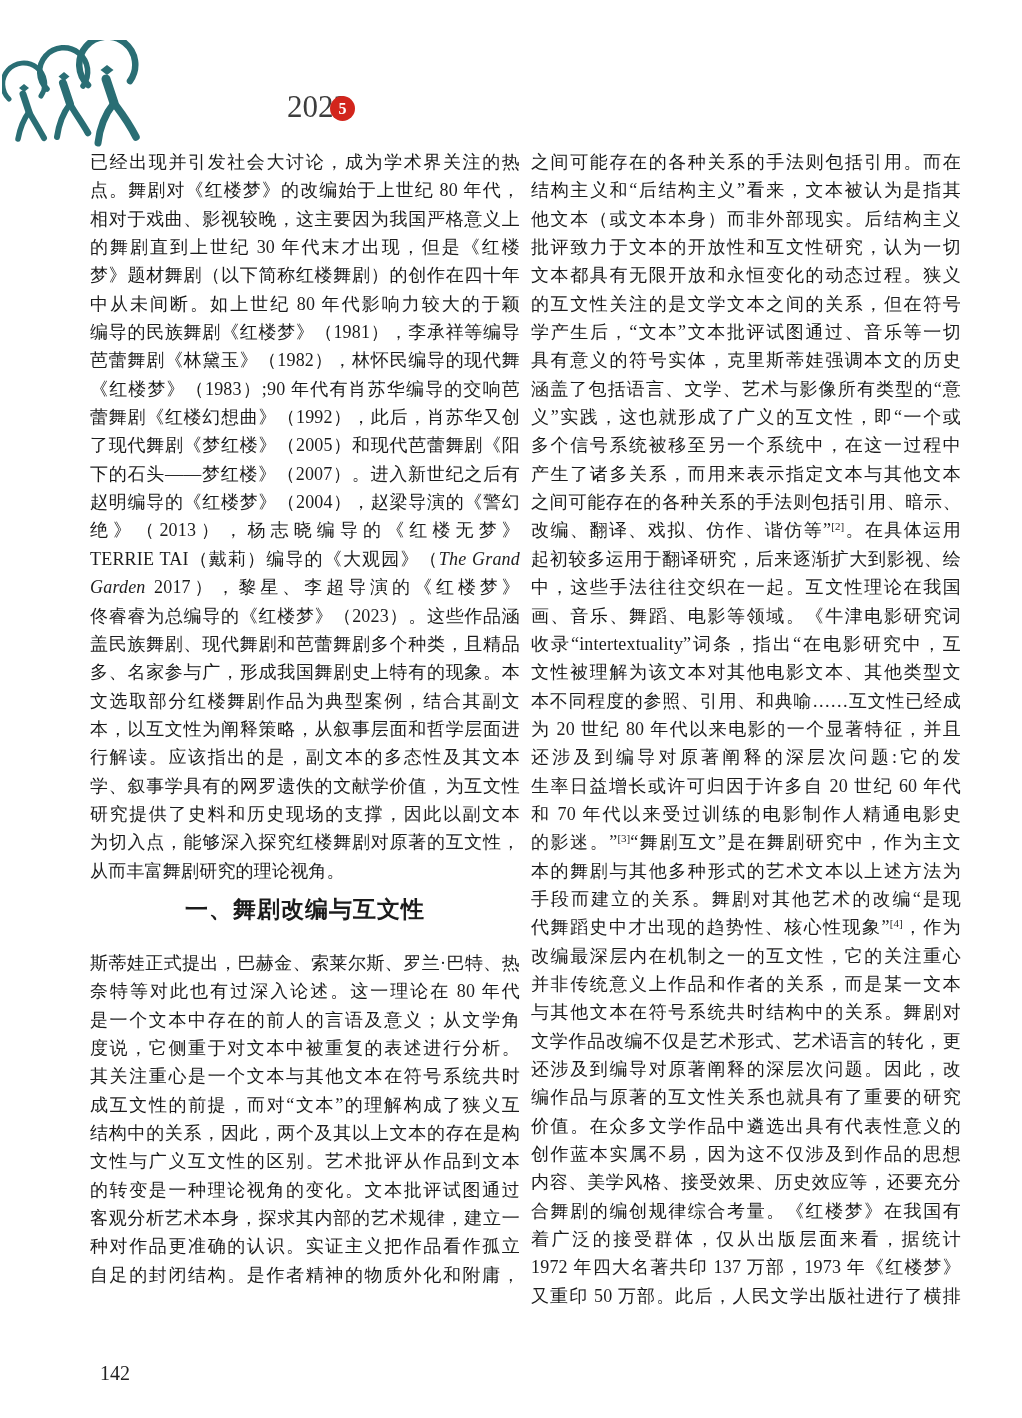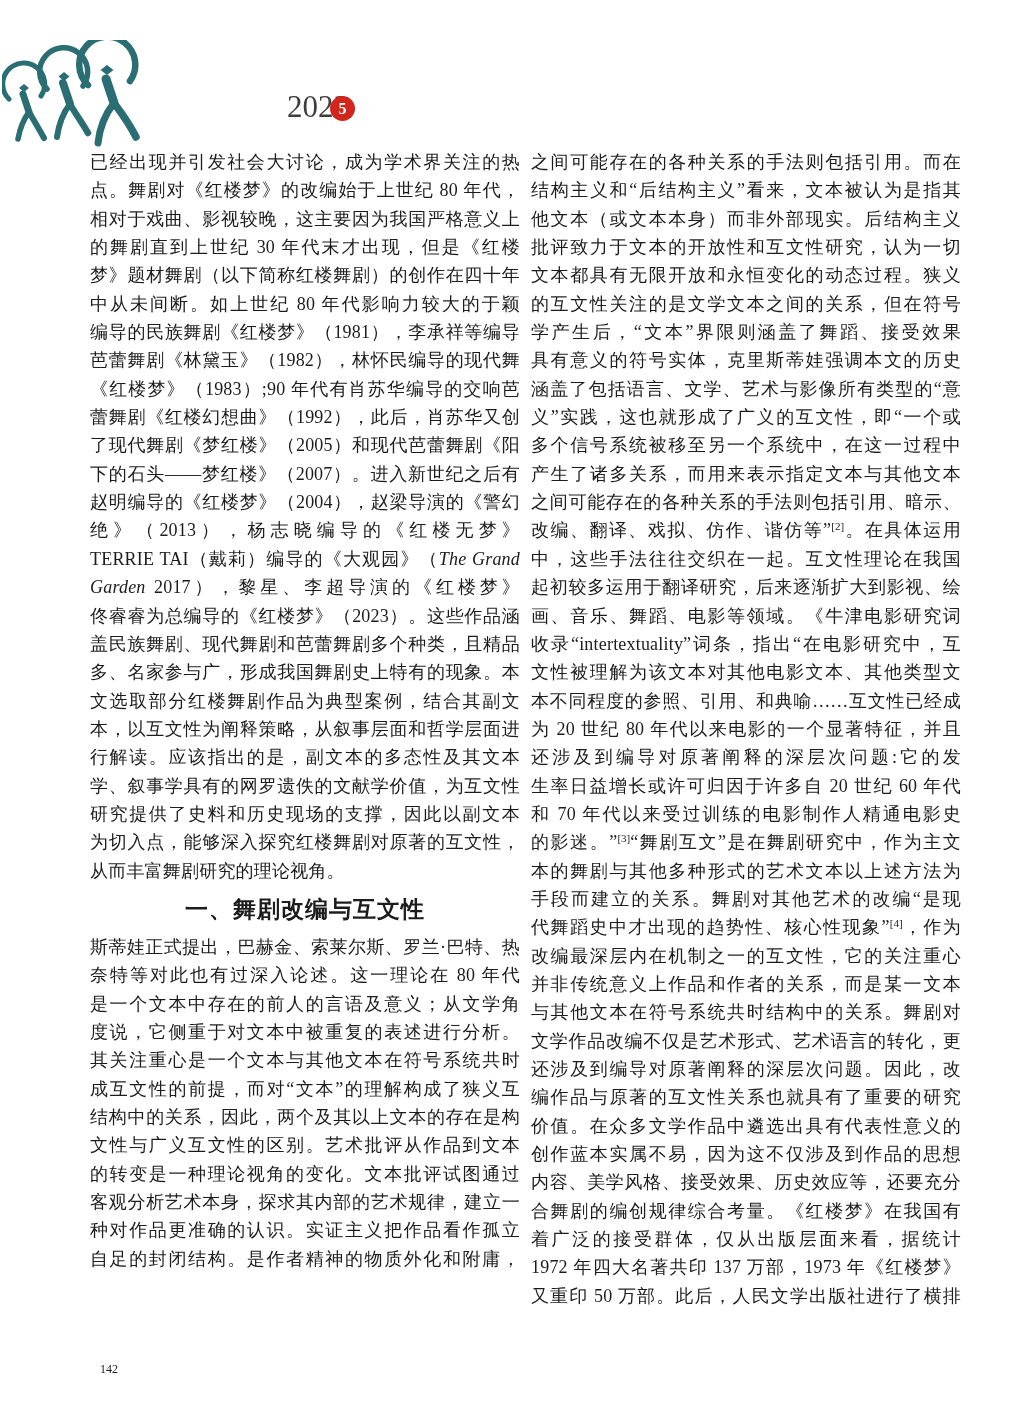--- a/index.html
+++ b/index.html
@@ -47,26 +47,26 @@
     height:28.35px;line-height:28.35px;overflow:hidden;
     text-align:justify;text-align-last:justify;
     letter-spacing:0.2px;
   }
   .tline-left{text-align-last:left;}
   .indent{text-indent:2em;}
   .tline sup{font-size:11px;line-height:0;vertical-align:6px;letter-spacing:0;}
   .tline i{font-style:italic;}
   .section-heading{
     font-size:23px;font-weight:900;text-align:center;text-align-last:center;
-    height:38px;line-height:38px;margin-top:6px;margin-bottom:4px;
+    height:38px;line-height:38px;margin-top:6px;margin-bottom:20px;
     letter-spacing:1px;
   }
   
   .page-number{
-    position:absolute;left:100px;top:1362px;font-size:12px;color:#222222;
+    position:absolute;left:100px;top:1362px;font-size:20px;color:#222222;
     font-family:"Liberation Serif","DejaVu Serif",serif;
   }
 </style>
 </head>
 <body>
 
 <div class="journal-header">
   <svg class="dancers-svg" viewBox="0 0 140 110" fill="none" stroke="currentColor" stroke-linecap="round">
 
     <g>
@@ -144,30 +144,30 @@
 </div>
 
 <div class="col col-right">
   <div>
       <div class="tline">之间可能存在的各种关系的手法则包括引用。而在</div>
       <div class="tline">结构主义和“后结构主义”看来，文本被认为是指其</div>
       <div class="tline">他文本（或文本本身）而非外部现实。后结构主义</div>
       <div class="tline">批评致力于文本的开放性和互文性研究，认为一切</div>
       <div class="tline">文本都具有无限开放和永恒变化的动态过程。狭义</div>
       <div class="tline">的互文性关注的是文学文本之间的关系，但在符号</div>
-      <div class="tline">学产生后，“文本”界限则涵盖了舞蹈、接受效果</div>
+      <div class="tline">学产生后，“文本”文本批评试图通过、音乐等一切</div>
       <div class="tline">具有意义的符号实体，克里斯蒂娃强调本文的历史</div>
       <div class="tline">涵盖了包括语言、文学、艺术与影像所有类型的“意</div>
       <div class="tline">义”实践，这也就形成了广义的互文性，即“一个或</div>
       <div class="tline">多个信号系统被移至另一个系统中，在这一过程中</div>
       <div class="tline">产生了诸多关系，而用来表示指定文本与其他文本</div>
       <div class="tline">之间可能存在的各种关系的手法则包括引用、暗示、</div>
       <div class="tline">改编、翻译、戏拟、仿作、谐仿等”<sup>[2]</sup>。在具体运用</div>
+      <div class="tline">起初较多运用于翻译研究，后来逐渐扩大到影视、绘</div>
       <div class="tline">中，这些手法往往交织在一起。互文性理论在我国</div>
-      <div class="tline">起初较多运用于翻译研究，后来逐渐扩大到影视、绘</div>
       <div class="tline">画、音乐、舞蹈、电影等领域。《牛津电影研究词典》</div>
       <div class="tline">收录“intertextuality”词条，指出“在电影研究中，互</div>
       <div class="tline">文性被理解为该文本对其他电影文本、其他类型文</div>
       <div class="tline">本不同程度的参照、引用、和典喻……互文性已经成</div>
       <div class="tline">为 20 世纪 80 年代以来电影的一个显著特征，并且</div>
       <div class="tline">还涉及到编导对原著阐释的深层次问题:它的发</div>
       <div class="tline">生率日益增长或许可归因于许多自 20 世纪 60 年代</div>
       <div class="tline">和 70 年代以来受过训练的电影制作人精通电影史</div>
       <div class="tline">的影迷。”<sup>[3]</sup>“舞剧互文”是在舞剧研究中，作为主文</div>
       <div class="tline">本的舞剧与其他多种形式的艺术文本以上述方法为</div>

